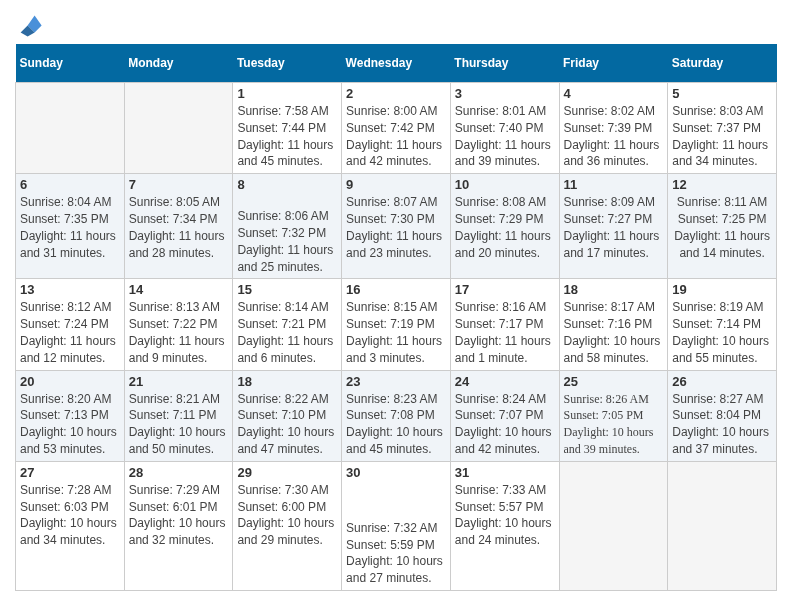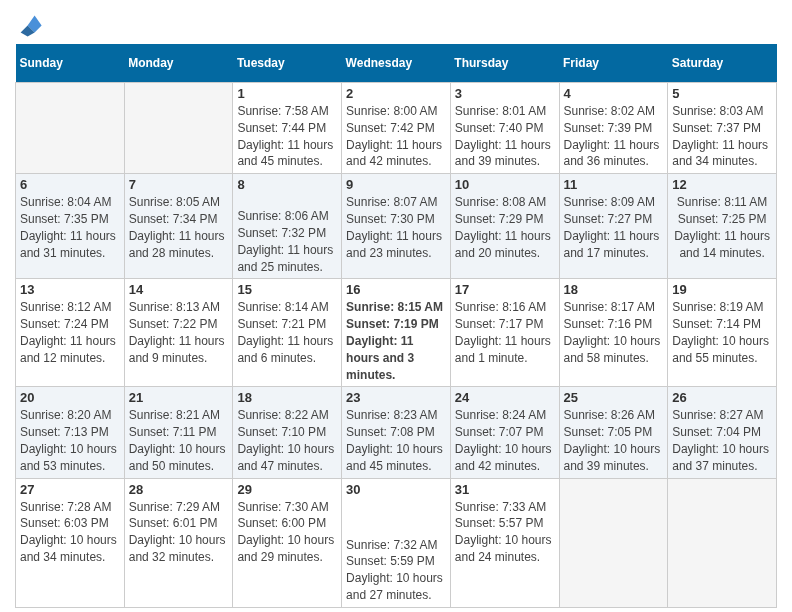--- a/index.html
+++ b/index.html
@@ -227,21 +227,21 @@
 Daylight: 11 hours and 9 minutes.</div>
           </td>
           <td>
             <span class="day-num">15</span>
             <div class="day-info" style="white-space: pre-line;">Sunrise: 8:14 AM
 Sunset: 7:21 PM
 Daylight: 11 hours and 6 minutes.</div>
           </td>
           <td>
             <span class="day-num">16</span>
-            <div class="day-info" style="white-space: pre-line; font-weight: bold;">Sunrise: 8:15 AM
+            <div class="day-info" style="white-space: pre-line;">Sunrise: 8:15 AM
 Sunset: 7:19 PM
 Daylight: 11 hours and 3 minutes.</div>
           </td>
           <td>
             <span class="day-num">17</span>
             <div class="day-info" style="white-space: pre-line;">Sunrise: 8:16 AM
 Sunset: 7:17 PM
 Daylight: 11 hours and 1 minute.</div>
           </td>
           <td>
@@ -283,28 +283,28 @@
 Daylight: 10 hours and 45 minutes.</div>
           </td>
           <td>
             <span class="day-num">24</span>
             <div class="day-info" style="white-space: pre-line;">Sunrise: 8:24 AM
 Sunset: 7:07 PM
 Daylight: 10 hours and 42 minutes.</div>
           </td>
           <td>
             <span class="day-num">25</span>
-            <div class="day-info" style="white-space: pre-line;">Sunrise: 8:26 AM
+            <div class="day-info" style="white-space: pre-line; font-family: Liberation Serif, serif;">Sunrise: 8:26 AM
 Sunset: 7:05 PM
 Daylight: 10 hours and 39 minutes.</div>
           </td>
           <td>
             <span class="day-num">26</span>
             <div class="day-info" style="white-space: pre-line;">Sunrise: 8:27 AM
-Sunset: 7:04 PM
+Sunset: 8:04 PM
 Daylight: 10 hours and 37 minutes.</div>
           </td>
         </tr>
         <tr class="row-5">
           <td>
             <span class="day-num">27</span>
             <div class="day-info" style="white-space: pre-line;">Sunrise: 7:28 AM
 Sunset: 6:03 PM
 Daylight: 10 hours and 34 minutes.</div>
           </td>

